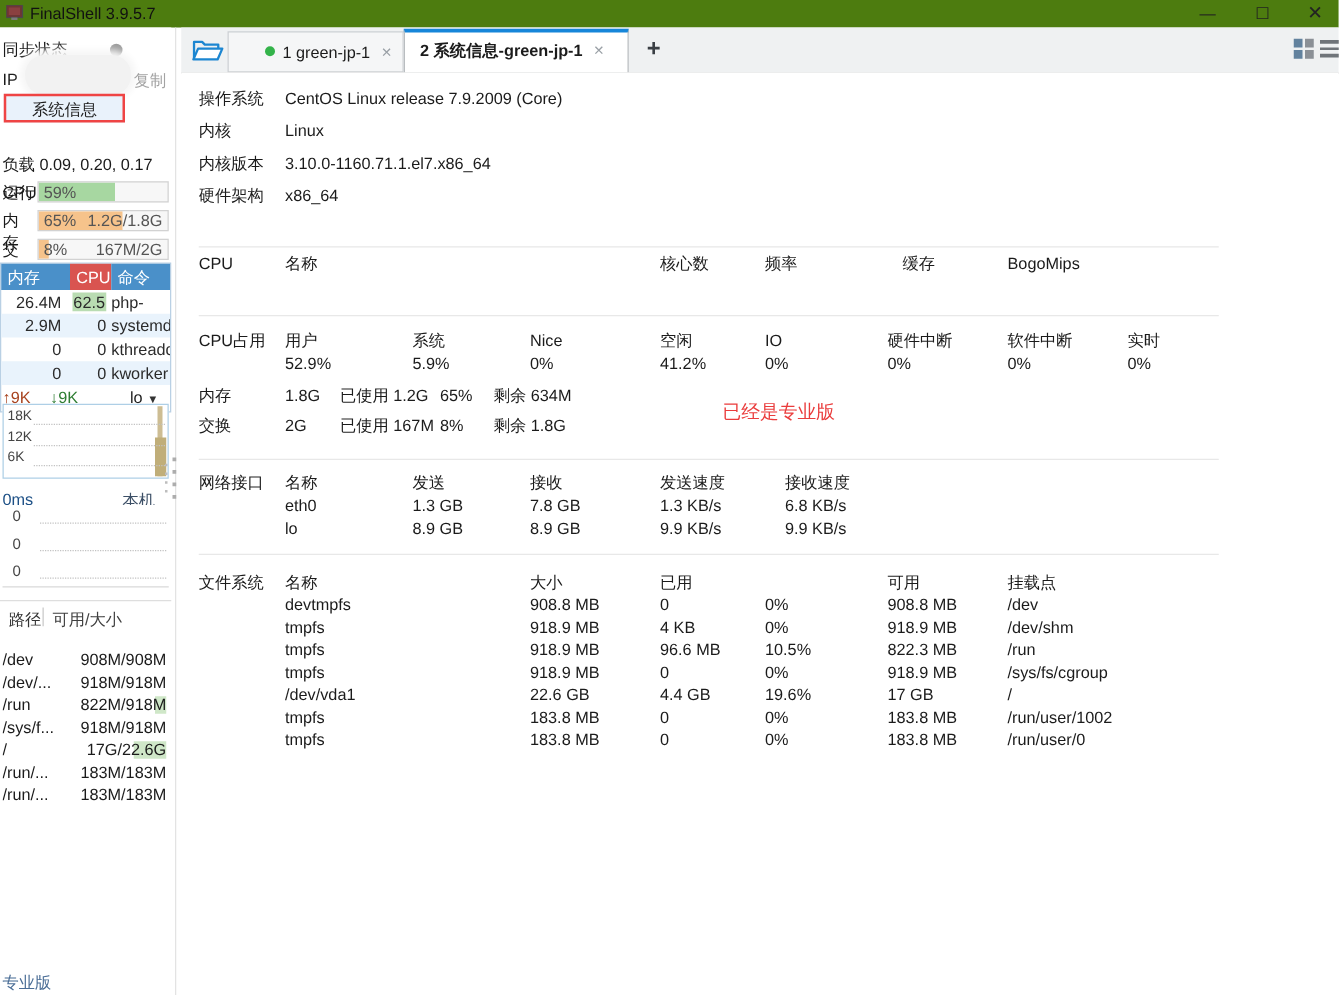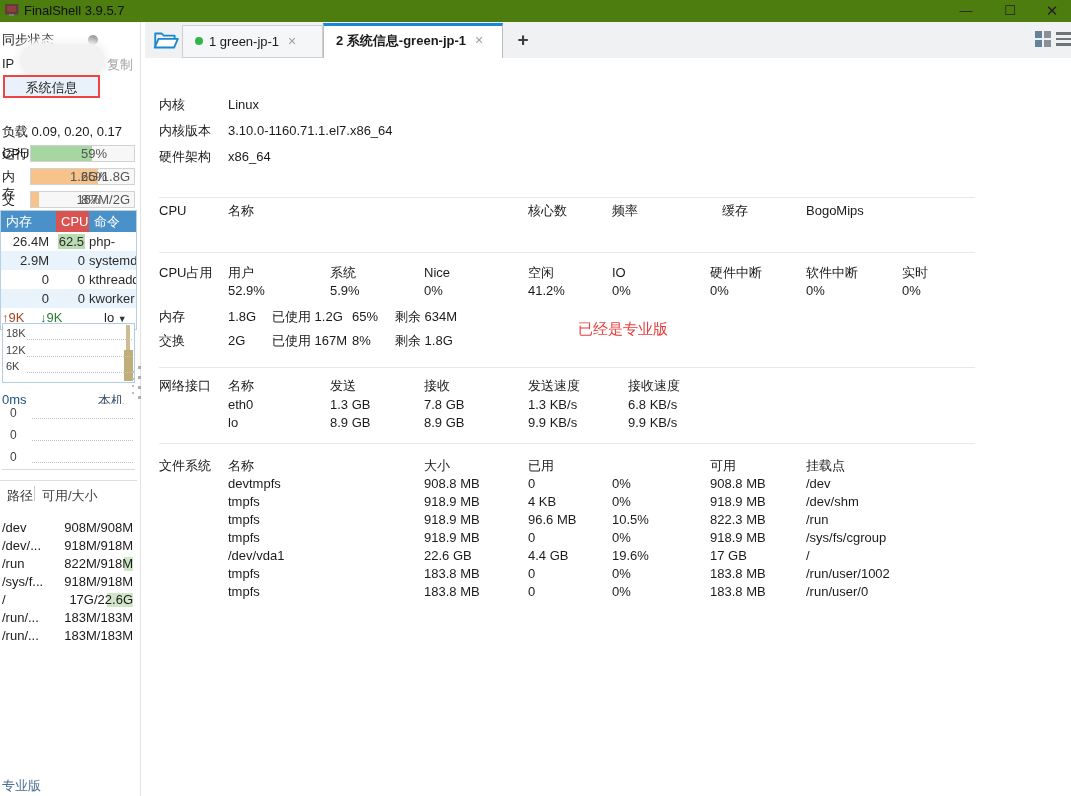--- a/index.html
+++ b/index.html
@@ -29,21 +29,21 @@
   .sysinfo-btn { position:absolute; left:3px; top:53px; width:97px; height:23px; background:#e9f2fb; border:2px solid #ef4444; text-align:center; line-height:21px; color:#1d1d1d; cursor:pointer; }
   .uptime { position:absolute; left:2px; top:82px;margin-top:41px; }
   .loadavg { position:absolute; left:2px; top:101px; }
 
   .gauge-row { position:absolute; left:0; height:17px; }
   .gauge-label { position:absolute; left:2px; top:0; line-height:17px; }
   .gauge-bar { position:absolute; left:30px; top:0; width:105px; height:17px; background:#f7f7f7; border:1px solid #d2d2d2; overflow:hidden; }
   .gauge-fill { position:absolute; left:0; top:0; bottom:0; }
   .gauge-fill.green { background:#a7d7a1; }
   .gauge-fill.orange { background:#f6c38b; }
-  .gauge-pct { position:absolute; left:4px; top:0; line-height:15px; color:#555;margin-left:46px; }
+  .gauge-pct { position:absolute; left:4px; top:0; line-height:15px; color:#555; }
   .gauge-detail { position:absolute; right:4px; top:0; line-height:15px; color:#555; }
 
   .ptable { position:absolute; left:0; top:188px; width:137px; height:120px; border:1px solid #b9d0e4; background:#fff; }
   .ptable-header { position:absolute; left:0; top:0; width:100%; height:21px; color:#fff; }
   .ph-cell { position:absolute; top:0; height:21px; line-height:21px; padding-left:5px; }
   .ph-mem { left:0; width:55px; background:#4a90c9; }
   .ph-cpu { left:55px; width:33px; background:#d95450; }
   .ph-cmd { left:88px; width:47px; background:#4a90c9; }
   .prow { position:absolute; left:0; width:135px; height:19px; line-height:19px; }
   .prow.alt { background:#e9f3fc; }
@@ -83,21 +83,21 @@
   .side-divider { position:absolute; left:140px; top:22px; width:1px; height:774px; background:#e3e3e3; }
   .splitter-dots { position:absolute; left:138px; top:366px; width:4px; height:60px; }
   .splitter-dots i { display:block; width:3px; height:3px; background:#adadad; margin:0 0 7px 0; }
   .mini-dots { position:absolute; left:132px; top:371px; width:3px; }
   .mini-dots i { display:block; width:2px; height:2px; background:#bdbdbd; margin:0 0 5px 0; }
 
   
   .tabstrip { position:absolute; left:145px; top:22px; width:926px; height:36px; background:#eff1f2; }
   .folder-btn { position:absolute; left:7px; top:6px; width:28px; height:24px; cursor:pointer; }
   .tab { position:absolute; top:3px; height:33px; line-height:30px; cursor:pointer; white-space:nowrap; }
-  .tab1 { left:37px; width:141px; background:#f5f6f7; border:1px solid #ccd0d3; padding-left:12px; }
+  .tab1 { left:37px; width:141px; background:#f5f6f7; border:1px solid #ccd0d3; padding-left:29px; }
   .tab2 { left:178px; top:1px; height:35px; width:180px; background:#fff; border-left:1px solid #b9bdc0; border-right:1px solid #b9bdc0; border-top:3px solid #1686d9; padding-left:12px; font-weight:bold; line-height:29px; }
   .tab .greendot { display:inline-block; width:8px; height:8px; border-radius:50%; background:#33b34a; margin-right:6px; vertical-align:1px; }
   .tab .tclose { color:#9aa0a6; margin-left:9px; font-weight:normal; font-size:14px; }
   .addtab { position:absolute; left:366px; top:6px; width:24px; height:24px; text-align:center; line-height:24px; font-size:19px; font-weight:bold; color:#3a3f44; cursor:pointer; }
   .layout-icon { position:absolute; left:890px; top:9px; width:16px; height:16px; cursor:pointer; }
   .layout-icon i { position:absolute; width:7px; height:7px; }
   .li-tl { left:0; top:0; background:#62829e; }
   .li-tr { left:9px; top:0; background:#8b9096; }
   .li-bl { left:0; top:9px; background:#62829e; }
   .li-br { left:9px; top:9px; background:#8b9096; }
@@ -297,20 +297,24 @@
       <i></i>
       <i></i>
       <i></i>
     </div>
 </div>
 <div class="panel-topline"></div>
 <div class="panel-leftline"></div>
 
 <div class="content">
 
+  <div class="crow" style="top:12px">
+      <span class="cell x14">操作系统</span>
+      <span class="cell x83">CentOS Linux release 7.9.2009 (Core)</span>
+    </div>
   <div class="crow" style="top:38px">
       <span class="cell x14">内核</span>
       <span class="cell x83">Linux</span>
     </div>
   <div class="crow" style="top:64px">
       <span class="cell x14">内核版本</span>
       <span class="cell x83">3.10.0-1160.71.1.el7.x86_64</span>
     </div>
   <div class="crow" style="top:90px">
       <span class="cell x14">硬件架构</span>

